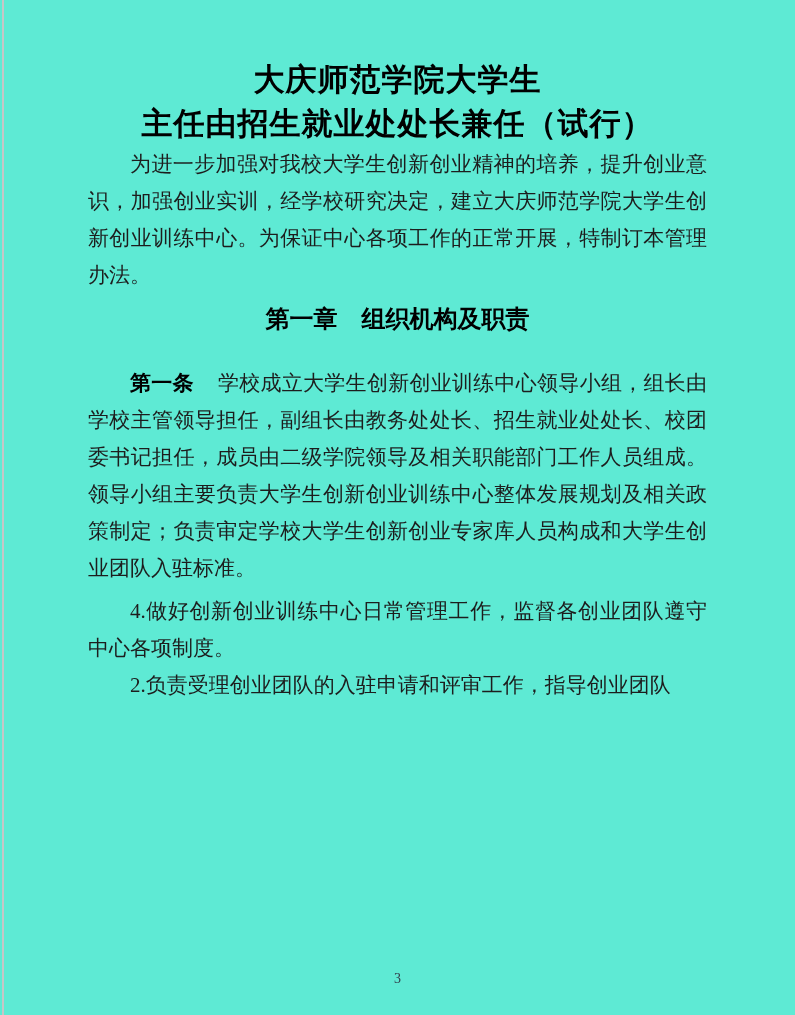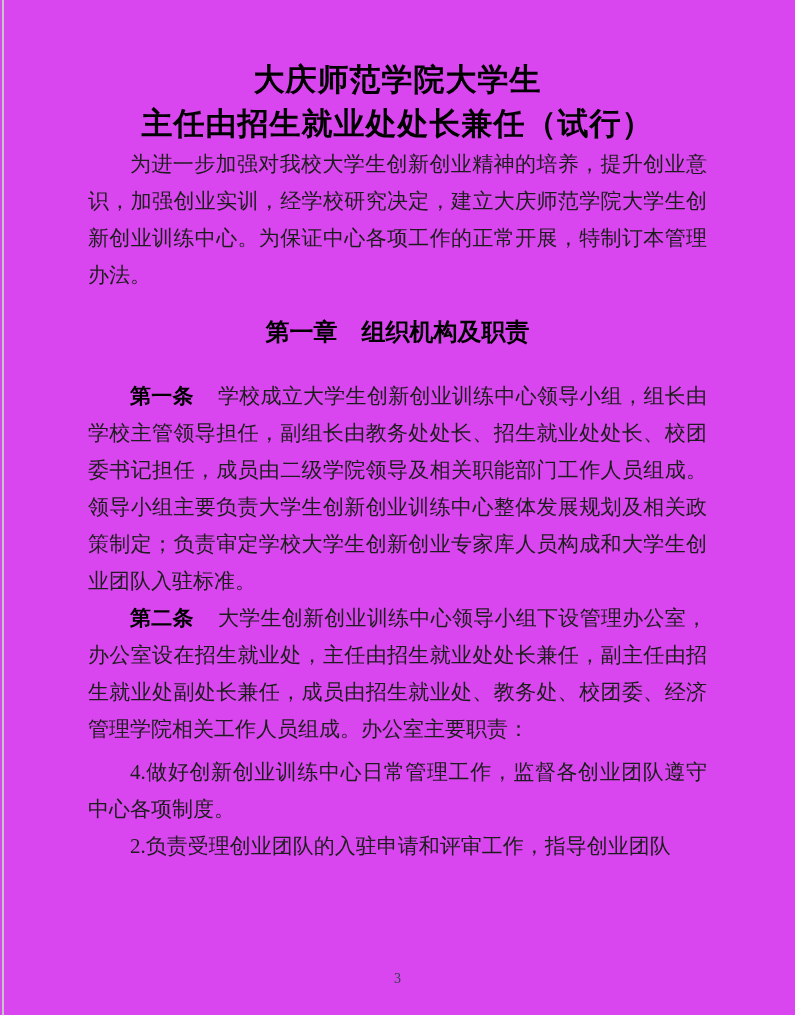--- a/index.html
+++ b/index.html
@@ -2,21 +2,21 @@
 <html><head>
 <meta charset="utf-8">
 <style>
   * { box-sizing: border-box; }
   html, body { margin: 0; padding: 0; background: #ffffff; }
 
   .page {
     position: relative;
     width: 795px;
     height: 1015px;
-    background: #d946ef;
+    background: #5eead4;
     font-family: "Liberation Serif", "DejaVu Serif", serif;
     color: #1d1d1d;
     overflow: hidden;
   }
 
   .edge-line {
     position: absolute;
     left: 2px;
     top: 0;
     width: 2px;
@@ -48,21 +48,21 @@
     line-height: 37px;
     text-align: justify;
     text-justify: inter-ideograph;
     text-indent: 2em;
     color: #1d1d1d;
   }
 
   .intro-para { }
 
   .chapter-heading {
-    margin: 18px 0 0 0;
+    margin: 5px 0 0 0;
     font-size: 24px;
     line-height: 40px;
     font-weight: bold;
     text-align: center;
     color: #000000;
   }
 
   .article-1 { margin-top: 26px; }
 
   .duty-1 { margin-top: 6px; }
@@ -98,23 +98,20 @@
     </h1>
 
     <p class="body-para intro-para">为进一步加强对我校大学生创新创业精神的培养，提升创业意识，加强创业实训，经学校研究决定，建立大庆师范学院大学生创新创业训练中心。为保证中心各项工作的正常开展，特制订本管理办法。</p>
 
     <h2 class="chapter-heading">第一章　组织机构及职责</h2>
 
     <p class="body-para article-1">
       <span class="article-label">第一条</span><span>学校成立大学生创新创业训练中心领导小组，组长由学校主管领导担任，副组长由教务处处长、招生就业处处长、校团委书记担任，成员由二级学院领导及相关职能部门工作人员组成。领导小组主要负责大学生创新创业训练中心整体发展规划及相关政策制定；负责审定学校大学生创新创业专家库人员构成和大学生创业团队入驻标准。</span>
     </p>
 
-    <p class="body-para">
-      <span class="article-label">第二条</span><span>大学生创新创业训练中心领导小组下设管理办公室，办公室设在招生就业处，主任由招生就业处处长兼任，副主任由招生就业处副处长兼任，成员由招生就业处、教务处、校团委、经济管理学院相关工作人员组成。办公室主要职责：</span>
-    </p>
 
     <p class="body-para duty-1">4.做好创新创业训练中心日常管理工作，监督各创业团队遵守中心各项制度。</p>
 
     <p class="body-para">2.负责受理创业团队的入驻申请和评审工作，指导创业团队</p>
 
   </div>
 
   <div class="page-number">3</div>
 </div>
 

